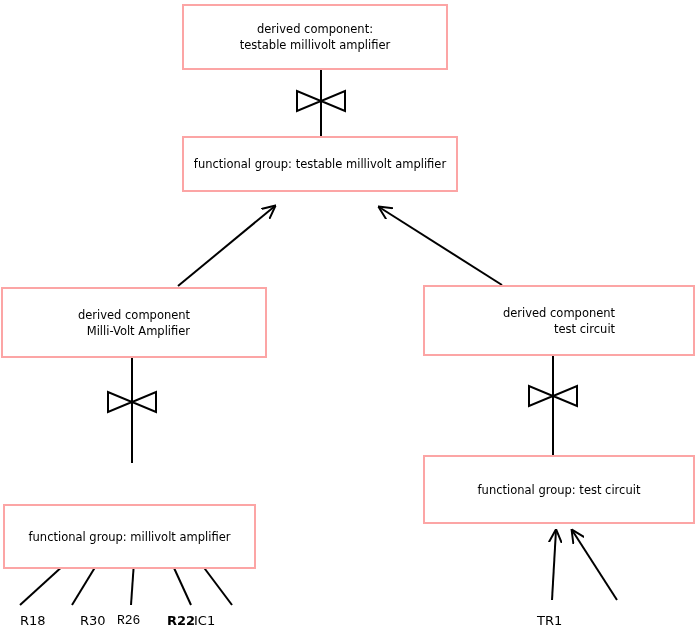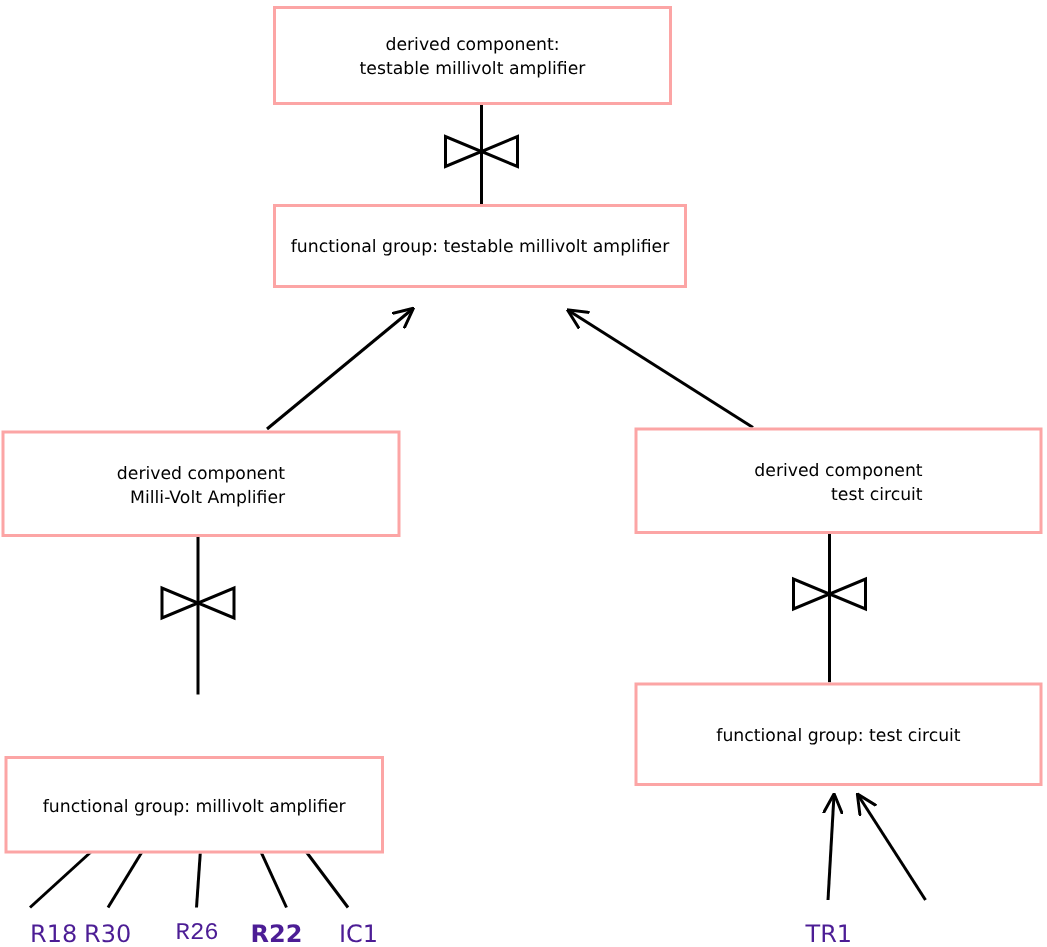--- a/index.html
+++ b/index.html
@@ -36,22 +36,22 @@
     line-height: 16px;
     color: #000000;
     white-space: pre-line;
     text-align: right;
   }
   .node-text.centered {
     text-align: center;
   }
   .pin-label {
     position: absolute;
-    font-size: 16px;
-    color: #4c1d95;
+    font-size: 13px;
+    color: #000000;
     white-space: nowrap;
   }
 </style>
 </head>
 <body>
 
 <div id="canvas">
 
   <svg id="svg-layer" viewBox="0 0 698 631" xmlns="http://www.w3.org/2000/svg">
     <defs>
@@ -107,21 +107,21 @@
       </div>
       <div class="node-box" style="left: 3px; top: 463px; width: 253px; height: 65px; margin-top: 41px;">
         <div class="node-text centered">functional group: millivolt amplifier</div>
       </div>
       <div class="node-box" style="left: 423px; top: 455px; width: 272px; height: 69px;">
         <div class="node-text centered">functional group: test circuit</div>
       </div>
     </div>
   <div id="labels-layer">
       <div class="pin-label" style="left: 20px; top: 613px;">R18</div>
-      <div class="pin-label" style="left: 56px; top: 613px;">R30</div>
+      <div class="pin-label" style="left: 80px; top: 613px;">R30</div>
       <div class="pin-label" style="left: 117px; top: 613px; font-family: Liberation Mono, monospace;">R26</div>
       <div class="pin-label" style="left: 167px; top: 613px; font-weight: bold;">R22</div>
-      <div class="pin-label" style="left: 226px; top: 613px;">IC1</div>
+      <div class="pin-label" style="left: 194px; top: 613px;">IC1</div>
       <div class="pin-label" style="left: 537px; top: 613px; text-align: center;">TR1</div>
       <div class="pin-label" style="left: 603px; top: 635px; text-decoration: underline;">R36</div>
     </div>
 
 </div>
 
 </body></html>

